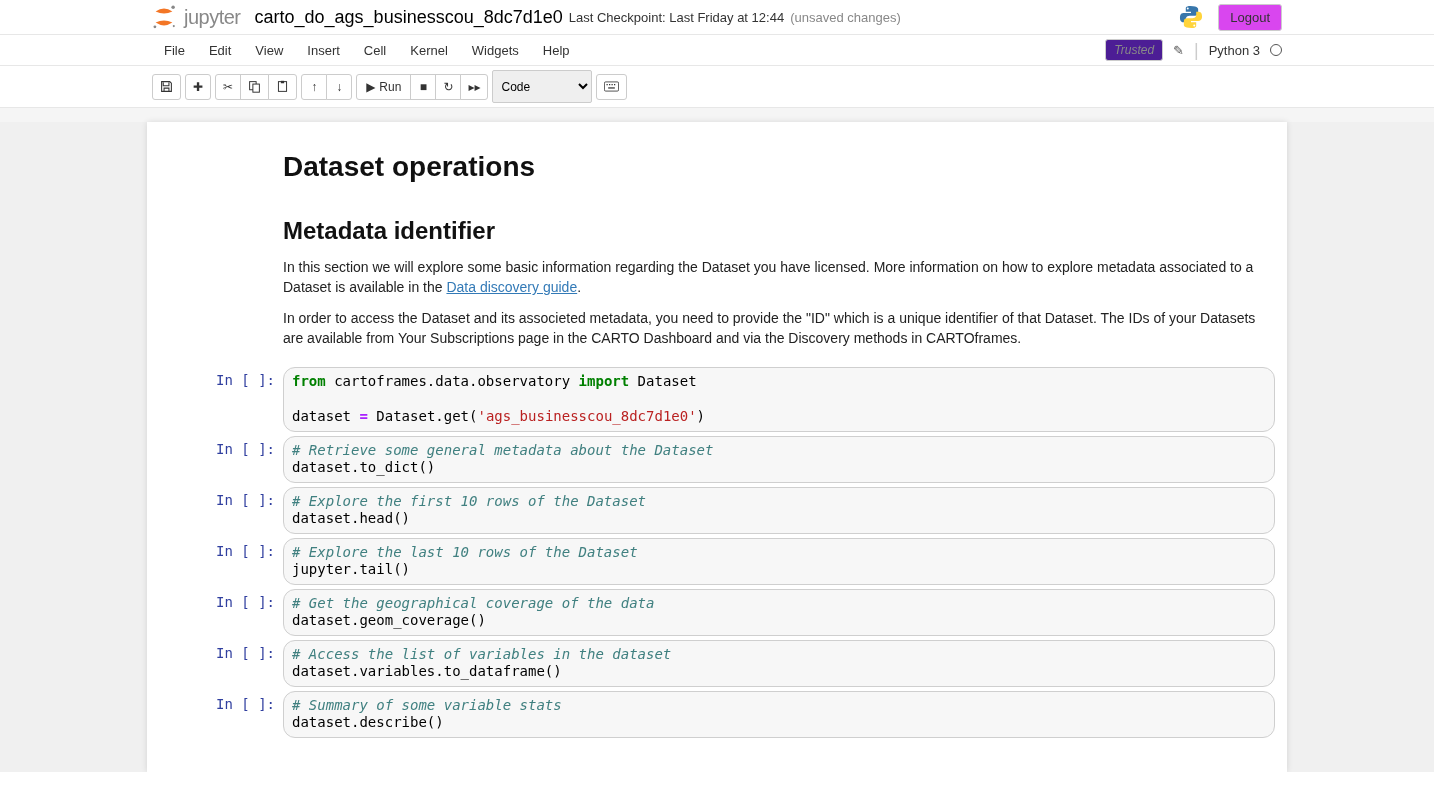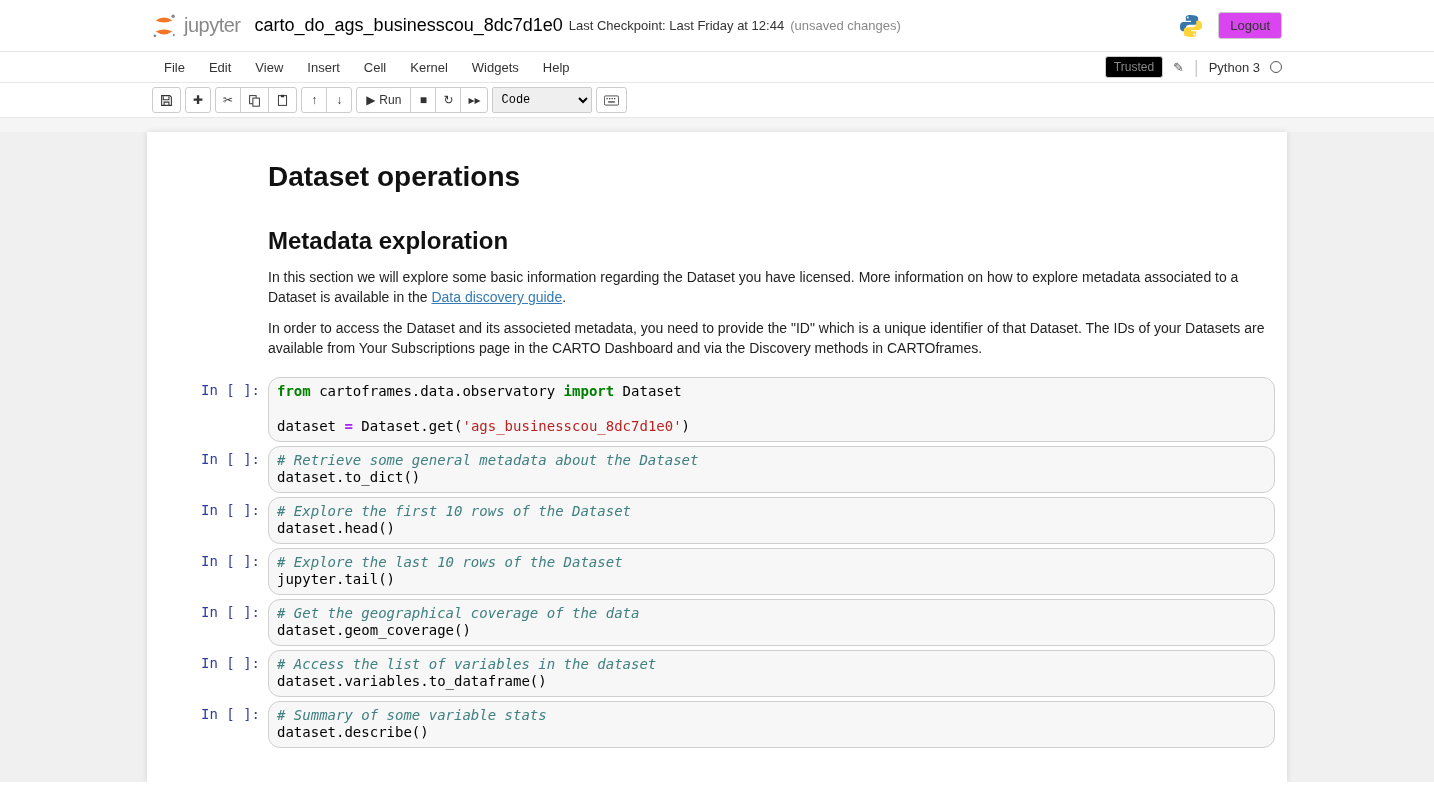--- a/index.html
+++ b/index.html
@@ -1,54 +1,54 @@
 <!DOCTYPE html>
 <html><head>
 <meta charset="utf-8">
 <style>
 * { box-sizing: border-box; margin: 0; padding: 0; }
 body { font-family: "Helvetica Neue", Helvetica, Arial, sans-serif; font-size: 14px; background: #fff; }
 
 
-.header { display: flex; align-items: center; padding: 5px 10px; border-bottom: 1px solid #e7e7e7; height: 52px; }
+.header { display: flex; align-items: center; padding: 5px 10px; border-bottom: 1px solid #e7e7e7; height: 35px; }
 .logo { display: flex; align-items: center; margin-left: 140px; }
 .logo-icon { width: 28px; height: 28px; margin-right: 6px; }
 .logo-text { font-size: 20px; color: #888; font-weight: 400; letter-spacing: -0.5px; }
 .nb-name { font-size: 18px; color: #000; margin-left: 14px; }
 .checkpoint { font-size: 13px; color: #333; margin-left: 6px; }
 .unsaved { font-size: 13px; color: #888; margin-left: 6px; }
 .header-right { margin-left: auto; margin-right: 142px; display: flex; align-items: center; gap: 14px; }
 .python-logo { width: 26px; height: 26px; }
 .logout-btn { border: 1px solid #ccc; background: #d946ef; padding: 5px 11px; border-radius: 3px; font-size: 13px; cursor: pointer; color: #333; }
 
 
 .menubar { display: flex; align-items: center; padding: 0 10px 0 152px; height: 31px; border-bottom: 1px solid #e7e7e7; }
 .menu-item { padding: 6px 12px; font-size: 13px; color: #333; cursor: pointer; }
 .menubar-right { margin-left: auto; margin-right: 142px; display: flex; align-items: center; gap: 10px; }
-.trusted { border: 1px solid #ccc; padding: 3px 8px; border-radius: 3px; font-size: 12px; color: #888; background: #000000; }
+.trusted { border: 1px solid #ccc; padding: 3px 8px; border-radius: 3px; font-size: 12px; color: #888; background: #4c1d95; font-style: italic; }
 .pencil-icon { color: #555; font-size: 13px; }
 .sep { color: #ccc; font-size: 18px; }
 .kernel-name { font-size: 13px; color: #333; }
 .kernel-indicator { width: 12px; height: 12px; border: 1.5px solid #555; border-radius: 50%; }
 
 
 .toolbar-wrap { background: #f5f5f5; padding-bottom: 14px; }
 .toolbar { background: #fff; display: flex; align-items: center; padding: 4px 10px 4px 152px; border-bottom: 1px solid #e7e7e7; gap: 4px; }
 .tb-group { display: flex; }
 .tb-btn { border: 1px solid #ccc; background: #fff; padding: 4px 7px; font-size: 12px; cursor: pointer; color: #333; display: flex; align-items: center; justify-content: center; min-width: 26px; height: 26px; }
 .tb-group .tb-btn { border-radius: 0; margin-left: -1px; }
 .tb-group .tb-btn:first-child { border-radius: 3px 0 0 3px; margin-left: 0; }
 .tb-group .tb-btn:last-child { border-radius: 0 3px 3px 0; }
 .tb-btn.single { border-radius: 3px; }
 .run-btn { padding: 4px 9px; gap: 4px; }
-.celltype-select { border: 1px solid #ccc; height: 26px; font-size: 12px; padding: 0 4px; border-radius: 2px; min-width: 100px; font-family: Liberation Mono, monospace; }
+.celltype-select { border: 1px solid #ccc; height: 33px; font-size: 12px; padding: 0 4px; border-radius: 2px; min-width: 100px; }
 
 
 .notebook-bg { background: #f0f0f0; }
-.notebook { max-width: 1140px; margin: 0 auto; background: #fff; box-shadow: 0 0 6px rgba(0,0,0,0.12); padding: 6px 12px 30px 13px; }
+.notebook { max-width: 1140px; margin: 0 auto; background: #fff; box-shadow: 0 0 6px rgba(0,0,0,0.12); padding: 6px 12px 30px 28px; }
 
 
 .cell { display: flex; margin-bottom: 4px; }
 .prompt { width: 108px; text-align: right; padding: 5px 8px 5px 5px; font-family: monospace; font-size: 14px; flex-shrink: 0; }
 .input-prompt { color: #303F9F; }
 .cell-body { flex: 1; }
 .text-cell .cell-body { padding: 5px 5px 5px 0; }
 .code-cell .input-area { border: 1px solid #cfcfcf; border-radius: 12px; background: #f7f7f7; padding: 5px 8px; font-family: monospace; font-size: 14px; line-height: 1.25; white-space: pre; overflow-x: auto; }
 
 .rendered h1 { font-size: 28px; font-weight: 700; margin: 18px 0 10px 0; color: #111; }
@@ -174,21 +174,21 @@
 </div>
 </div>
 
 <div class="notebook-bg">
 <div class="notebook">
 
   <div class="cell text-cell">
     <div class="prompt"></div>
     <div class="cell-body rendered">
       <h1>Dataset operations</h1>
-      <h2>Metadata exploration</h2>
+      <h2>Metadata identifier</h2>
       <p><span>In this section we will explore some basic information regarding the Dataset you have licensed. More information on how to explore metadata associated to a Dataset is available in the </span><a href="#">Data discovery guide</a><span>.</span></p>
       <p>In order to access the Dataset and its associeted metadata, you need to provide the "ID" which is a unique identifier of that Dataset. The IDs of your Datasets are available from Your Subscriptions page in the CARTO Dashboard and via the Discovery methods in CARTOframes.</p>
     </div>
   </div>
 
   <div class="cell code-cell">
     <div class="prompt input-prompt">In [ ]:</div>
     <div class="cell-body">
           <div class="input-area"><span class="cm-keyword">from</span><span> cartoframes.data.observatory </span><span class="cm-keyword">import</span><span> Dataset</span>
 

